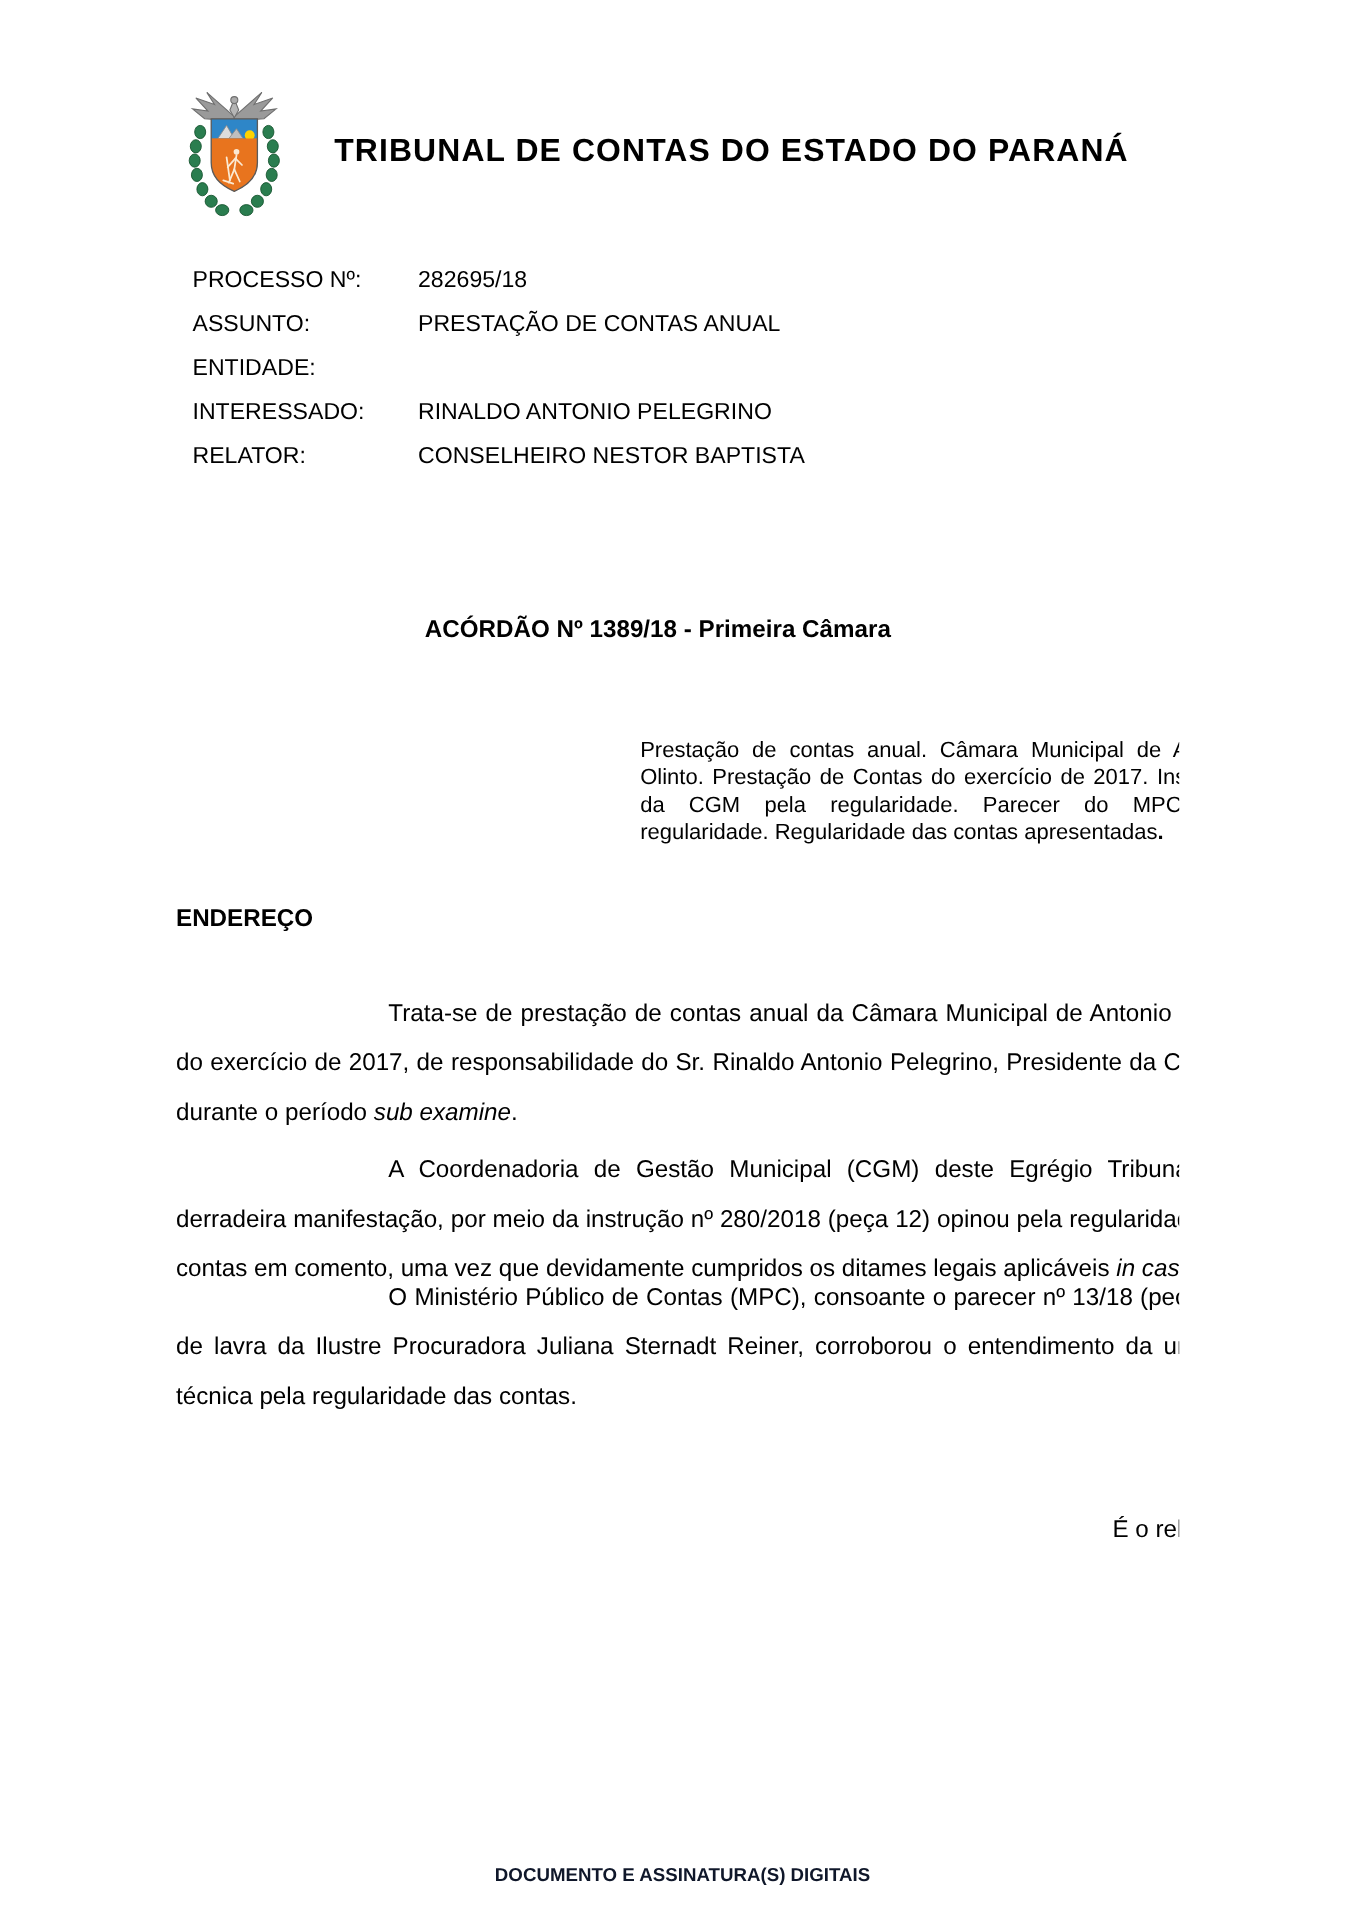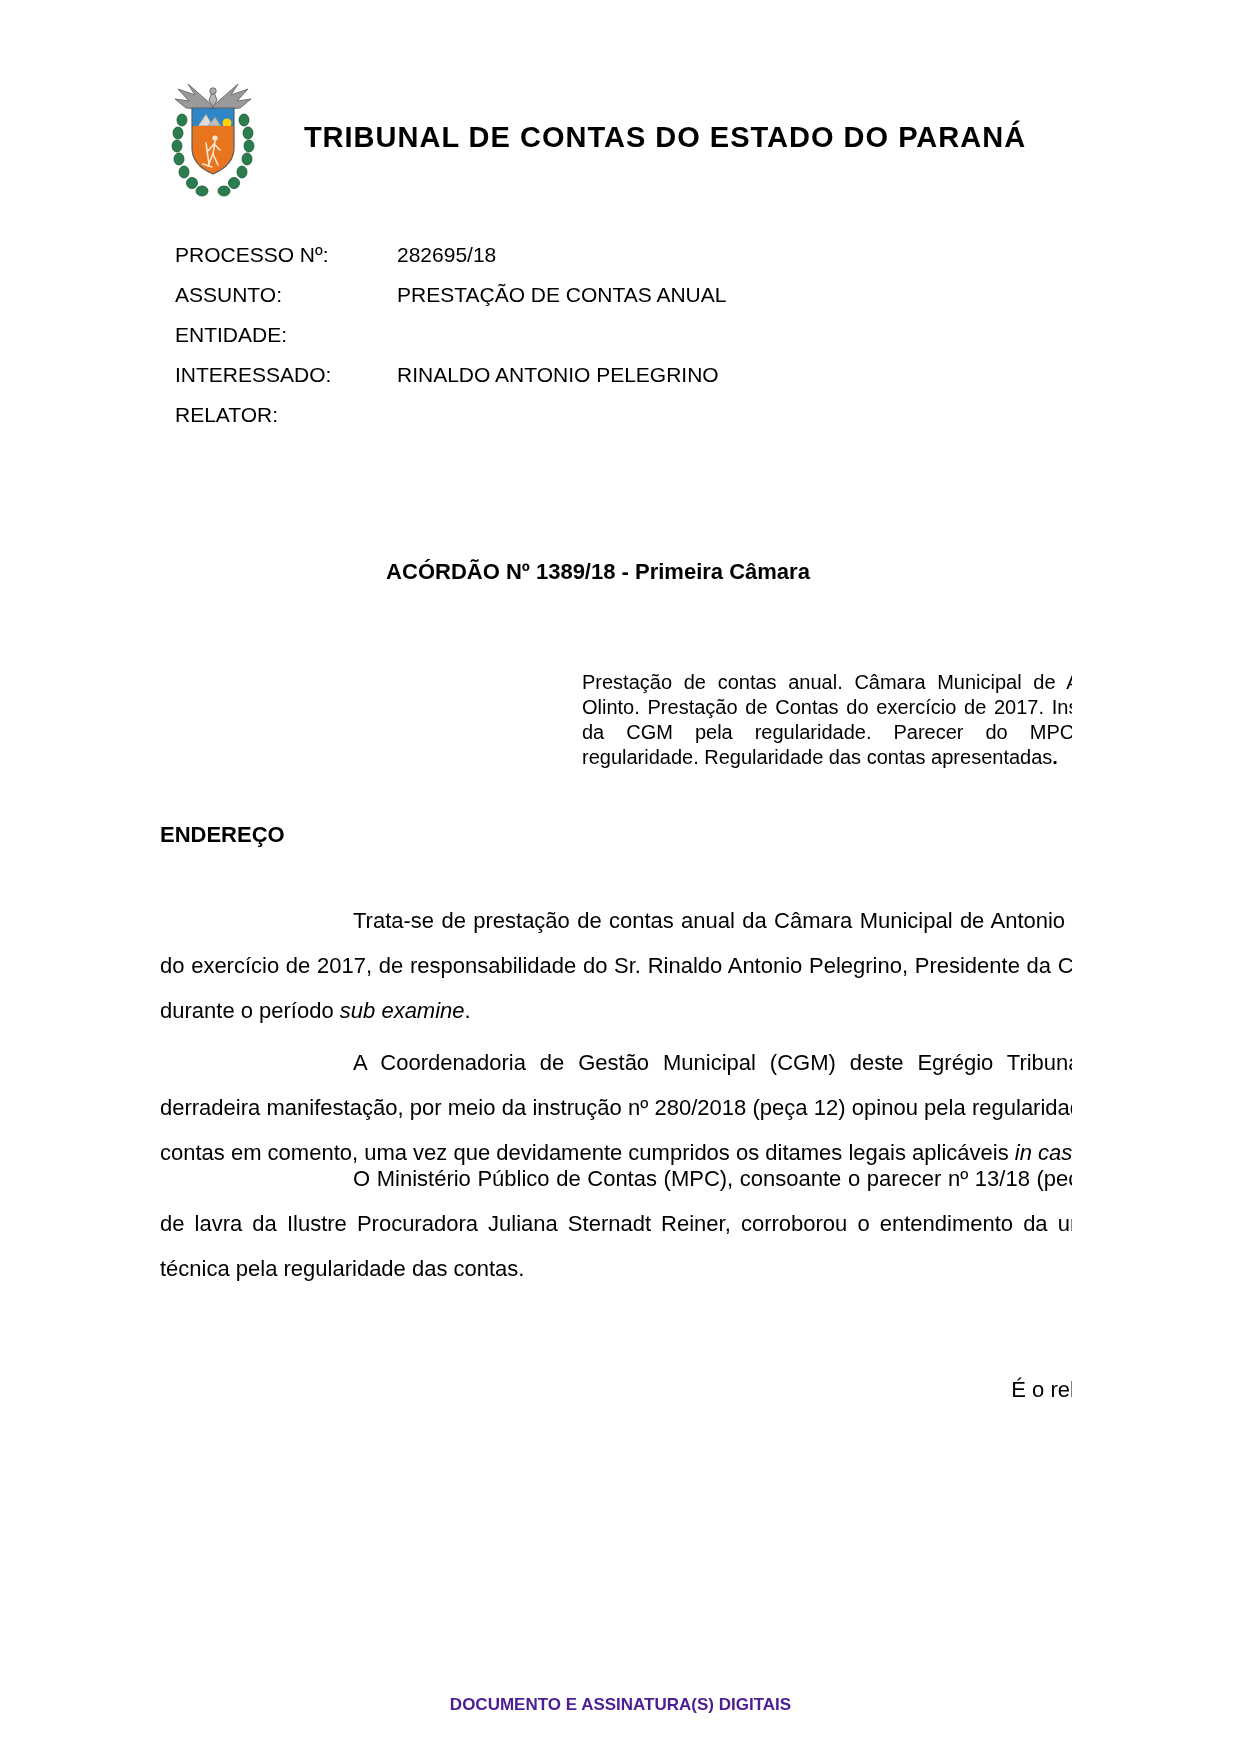--- a/index.html
+++ b/index.html
@@ -19,21 +19,21 @@
     position: absolute; left: 200px; top: 120px; width: 930px;
     text-align: center; font-weight: bold; font-size: 29px; letter-spacing: 1px;
     line-height: 34px;
   }
 
   
   .meta {
     position: absolute; left: 175px; top: 235px; width: 975px;
     font-size: 21px;
   }
-  .meta-row { display: grid; grid-template-columns: 205px 1fr; line-height: 40px; height: 40px; gap: 17px; }
+  .meta-row { display: grid; grid-template-columns: 205px 1fr; line-height: 40px; height: 40px; }
 
   
   .acordao {
     position: absolute; left: 113px; top: 558px; width: 970px;
     text-align: center; font-weight: bold; font-size: 22px; line-height: 28px;
   }
 
   
   .ementa {
     position: absolute; left: 582px; top: 670px; width: 552px;
@@ -53,21 +53,21 @@
   }
   .p1 { top: 876px; }
   .p2 { top: 1018px; }
   .p3 { top: 1134px; }
   .p4 { top: 1345px; text-align: right; }
   .body-par i { }
 
   
   .footer {
     position: absolute; left: 0; top: 1692px; width: 1241px;
-    text-align: center; color: #4c1d95; font-weight: bold;
+    text-align: center; color: #0f172a; font-weight: bold;
     font-size: 17px; line-height: 25px;
   }
 </style>
 </head>
 <body>
 
 <div class="page">
 
   <div>
     <svg class="coat" viewBox="0 0 90 120" aria-hidden="true">
@@ -131,20 +131,21 @@
     </div>
     <div class="meta-row">
       <span>ENTIDADE:</span>
     </div>
     <div class="meta-row">
       <span>INTERESSADO:</span>
       <span>RINALDO ANTONIO PELEGRINO</span>
     </div>
     <div class="meta-row">
       <span>RELATOR:</span>
+      <span>CONSELHEIRO NESTOR BAPTISTA</span>
     </div>
   </div>
 
   <div class="acordao">ACÓRDÃO Nº 1389/18 - Primeira Câmara</div>
 
   <div class="ementa"><span>Prestação de contas anual. Câmara Municipal de Antônio Olinto. Prestação de Contas do exercício de 2017. Instrução da CGM pela regularidade. Parecer do MPC pela regularidade. Regularidade das contas apresentadas</span><b>.</b></div>
 
   <div class="section-heading">ENDEREÇO</div>
 
   <p class="body-par p1"><span>Trata-se de prestação de contas anual da Câmara Municipal de Antonio Olinto, do exercício de 2017, de responsabilidade do Sr. Rinaldo Antonio Pelegrino, Presidente da Câmara durante o período </span><i>sub examine</i><span>.</span></p>

